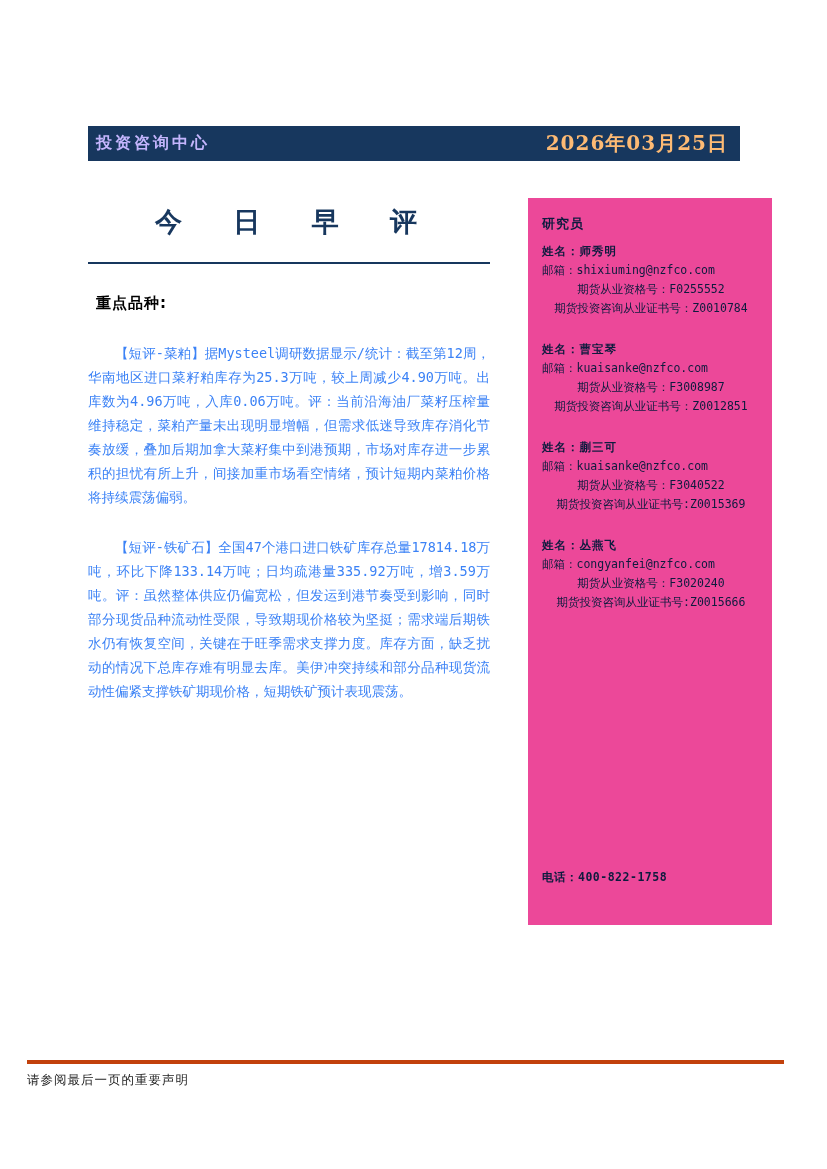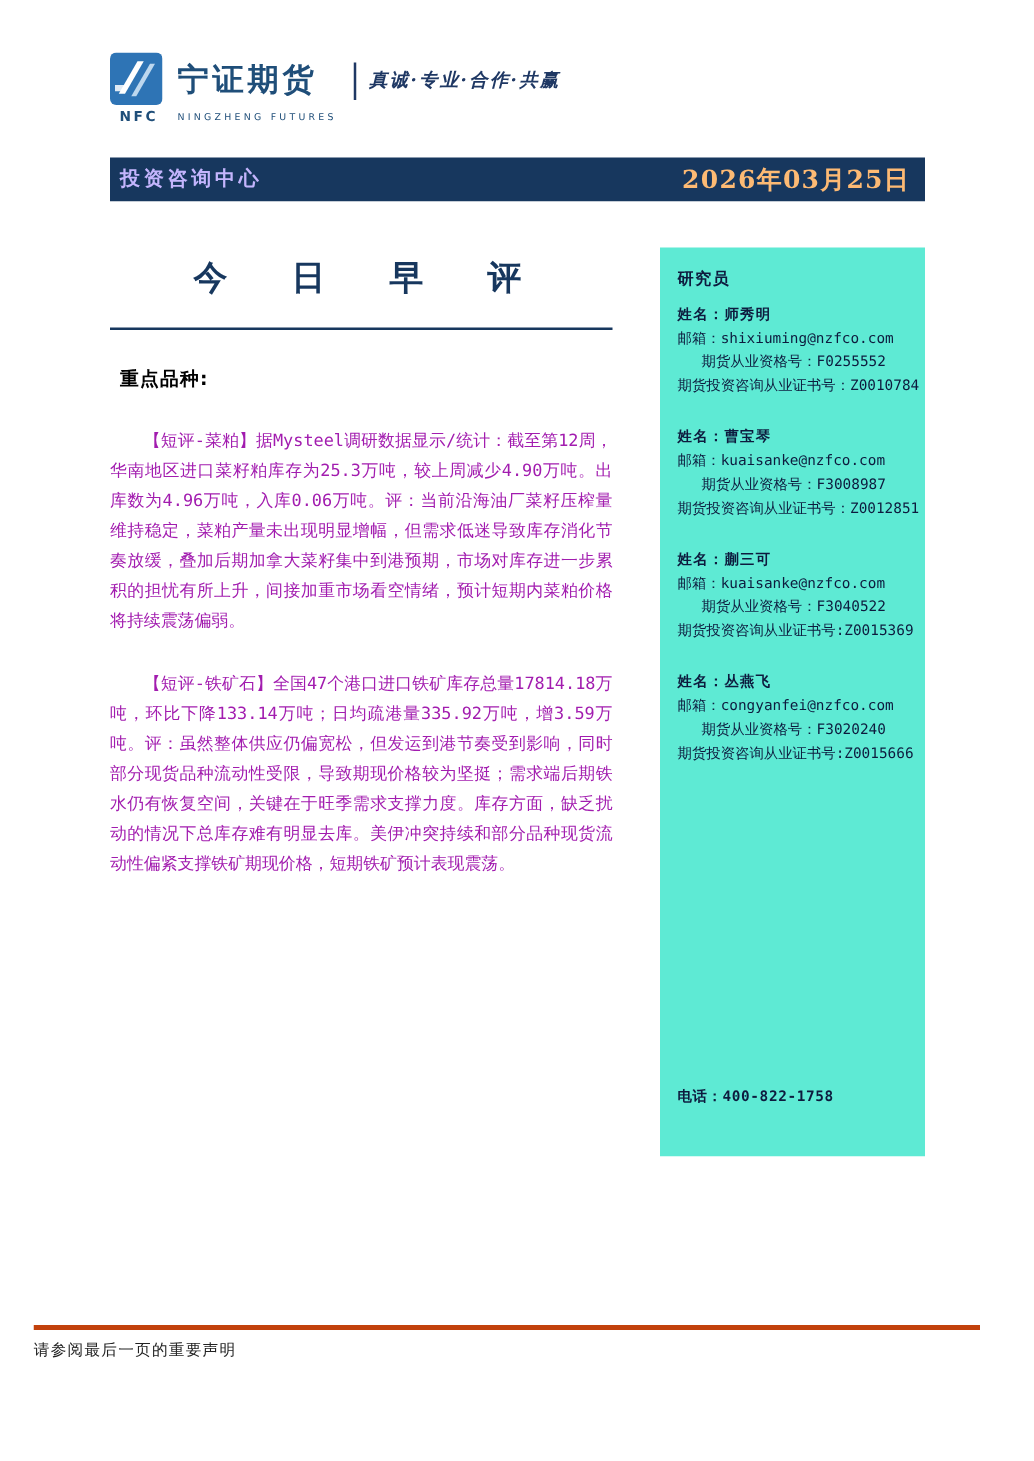--- a/index.html
+++ b/index.html
@@ -90,32 +90,32 @@
   .title-rule { height: 2px; background: #17375e; margin-top: 22px; }
   .section-heading {
     margin: 30px 0 0 8px;
     font-size: 15px; font-weight: bold; color: #000000;
     letter-spacing: 1px;
   }
   .body-para {
     margin-top: 28px;
     font-family: "DejaVu Sans Mono", "DejaVu Sans", monospace;
     font-size: 13.5px; line-height: 24px;
-    color: #a21caf;
+    color: #3b82f6;
     text-align: justify;
     text-indent: 2em;
   }
   .body-para + .body-para { margin-top: 26px; }
 
   
   .sidebar {
     position: absolute;
     left: 528px; top: 198px;
-    width: 212px; height: 727px;
-    background: #5eead4;
+    width: 244px; height: 727px;
+    background: #ec4899;
     padding: 16px 12px 38px 14px;
     display: flex; flex-direction: column;
     color: #0d1b3e;
     font-family: "DejaVu Sans Mono", "DejaVu Sans", monospace;
     font-size: 11.5px; line-height: 19px;
   }
   .sidebar-heading { font-weight: bold; font-size: 13px; margin-bottom: 9px; letter-spacing: 1px; }
   .researcher { margin-bottom: 22px; }
   .researcher .line { white-space: nowrap; }
   .researcher .name-line { font-weight: bold; letter-spacing: 1px; }
@@ -130,37 +130,20 @@
     border-top: 4px solid #c2410c;
     padding-top: 8px;
   }
   .footer-note { font-size: 12.5px; color: #222222; letter-spacing: 1px; }
 </style>
 </head>
 <body>
 
 <div class="page">
 
-  <div class="brand">
-    <div class="brand-grid">
-      <div class="logo-mark">
-        <svg viewBox="0 0 42 42" width="42" height="42" xmlns="http://www.w3.org/2000/svg">
-          <rect x="0" y="0" width="42" height="42" rx="5" fill="#2e74b5"></rect>
-          <path d="M7 33 L22 7 L27 7 L12 33 Z" fill="#ffffff"></path>
-          <path d="M17 35 L32 9 L36 9 L21 35 Z" fill="#bdd7ee"></path>
-          <path d="M4 26 L14 26 L11 31 L4 31 Z" fill="#ffffff" opacity="0.85"></path>
-        </svg>
-      </div>
-      <div class="brand-cn">宁证期货</div>
-      <div class="brand-abbr">NFC</div>
-      <div class="brand-en">NINGZHENG FUTURES</div>
-    </div>
-    <div class="brand-divider"></div>
-    <div class="brand-tagline">真诚·专业·合作·共赢</div>
-  </div>
 
   <div class="header-bar">
     <span class="header-dept">投资咨询中心</span>
     <span class="header-date">2026年03月25日</span>
   </div>
 
   <div class="left-col">
     <div class="report-title">今 日 早 评</div>
     <div class="title-rule"></div>
     <div class="section-heading">重点品种:</div>

